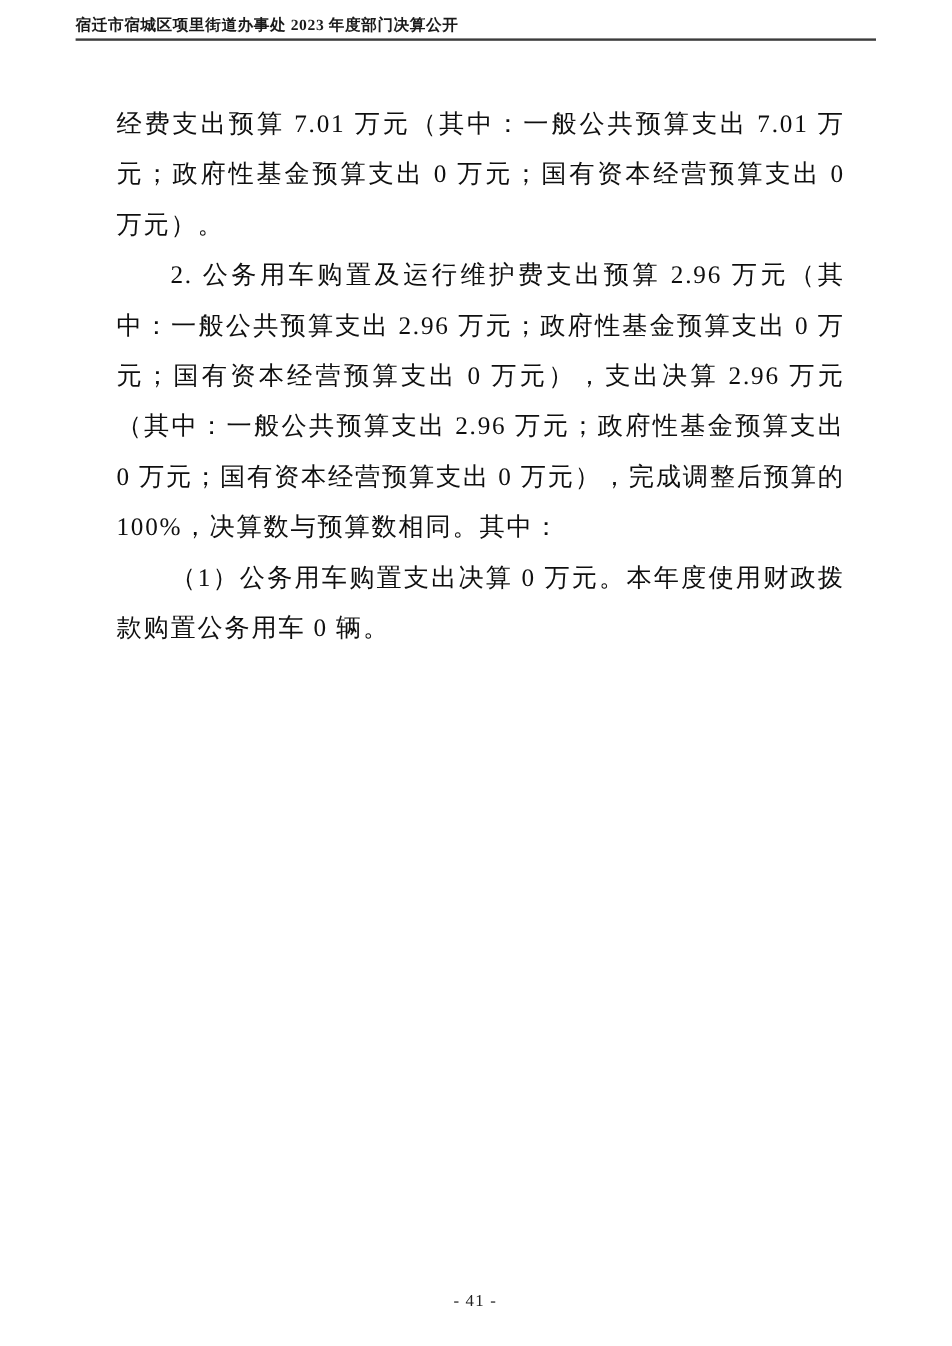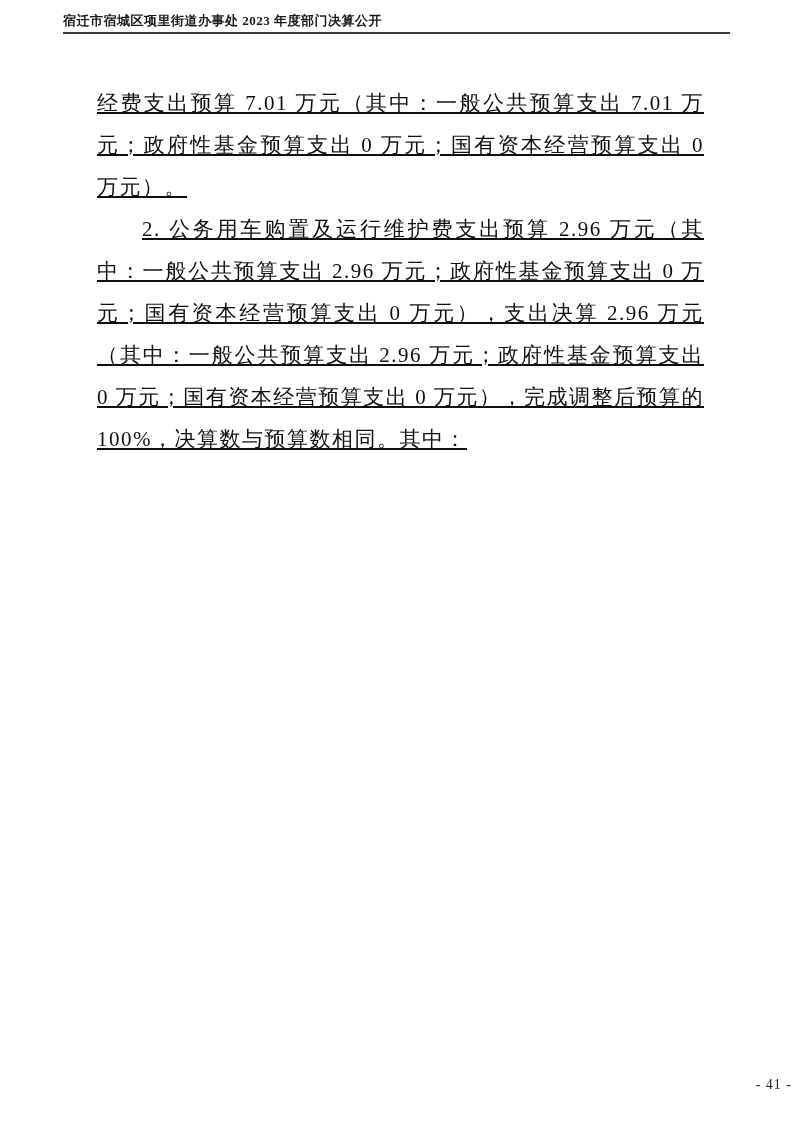--- a/index.html
+++ b/index.html
@@ -36,50 +36,50 @@
       width: 607px;
       font-size: 21px;
       line-height: 42px;
       letter-spacing: 1.5px;
       color: #0f0f0f;
     }
     .content p {
       margin: 0;
       text-align: justify;
       text-justify: inter-character;
-      text-decoration: underline;
     }
     .content p.indented {
       text-indent: 45px;
     }
     .content p.heading {
       font-weight: 700;
     }
     .footer {
       position: absolute;
       left: 0;
       top: 1077px;
       width: 792px;
-      text-align: right;
+      text-align: center;
       font-size: 14px;
       letter-spacing: 1px;
       color: #222222;
     }
   </style>
 </head>
 <body>
 
 <div class="page">
 
   <div class="header">
     <span>宿迁市宿城区项里街道办事处 2023 年度部门决算公开</span>
   </div>
 
   <div class="content">
     <p>经费支出预算 7.01 万元（其中：一般公共预算支出 7.01 万元；政府性基金预算支出 0 万元；国有资本经营预算支出 0 万元）。</p>
     <p class="indented">2. 公务用车购置及运行维护费支出预算 2.96 万元（其中：一般公共预算支出 2.96 万元；政府性基金预算支出 0 万元；国有资本经营预算支出 0 万元），支出决算 2.96 万元（其中：一般公共预算支出 2.96 万元；政府性基金预算支出 0 万元；国有资本经营预算支出 0 万元），完成调整后预算的 100%，决算数与预算数相同。其中：</p>
+    <p class="indented">（1）公务用车购置支出决算 0 万元。本年度使用财政拨款购置公务用车 0 辆。</p>
   </div>
 
   <div class="footer">
     <span>- 41 -</span>
   </div>
 
 </div>
 
 </body></html>

